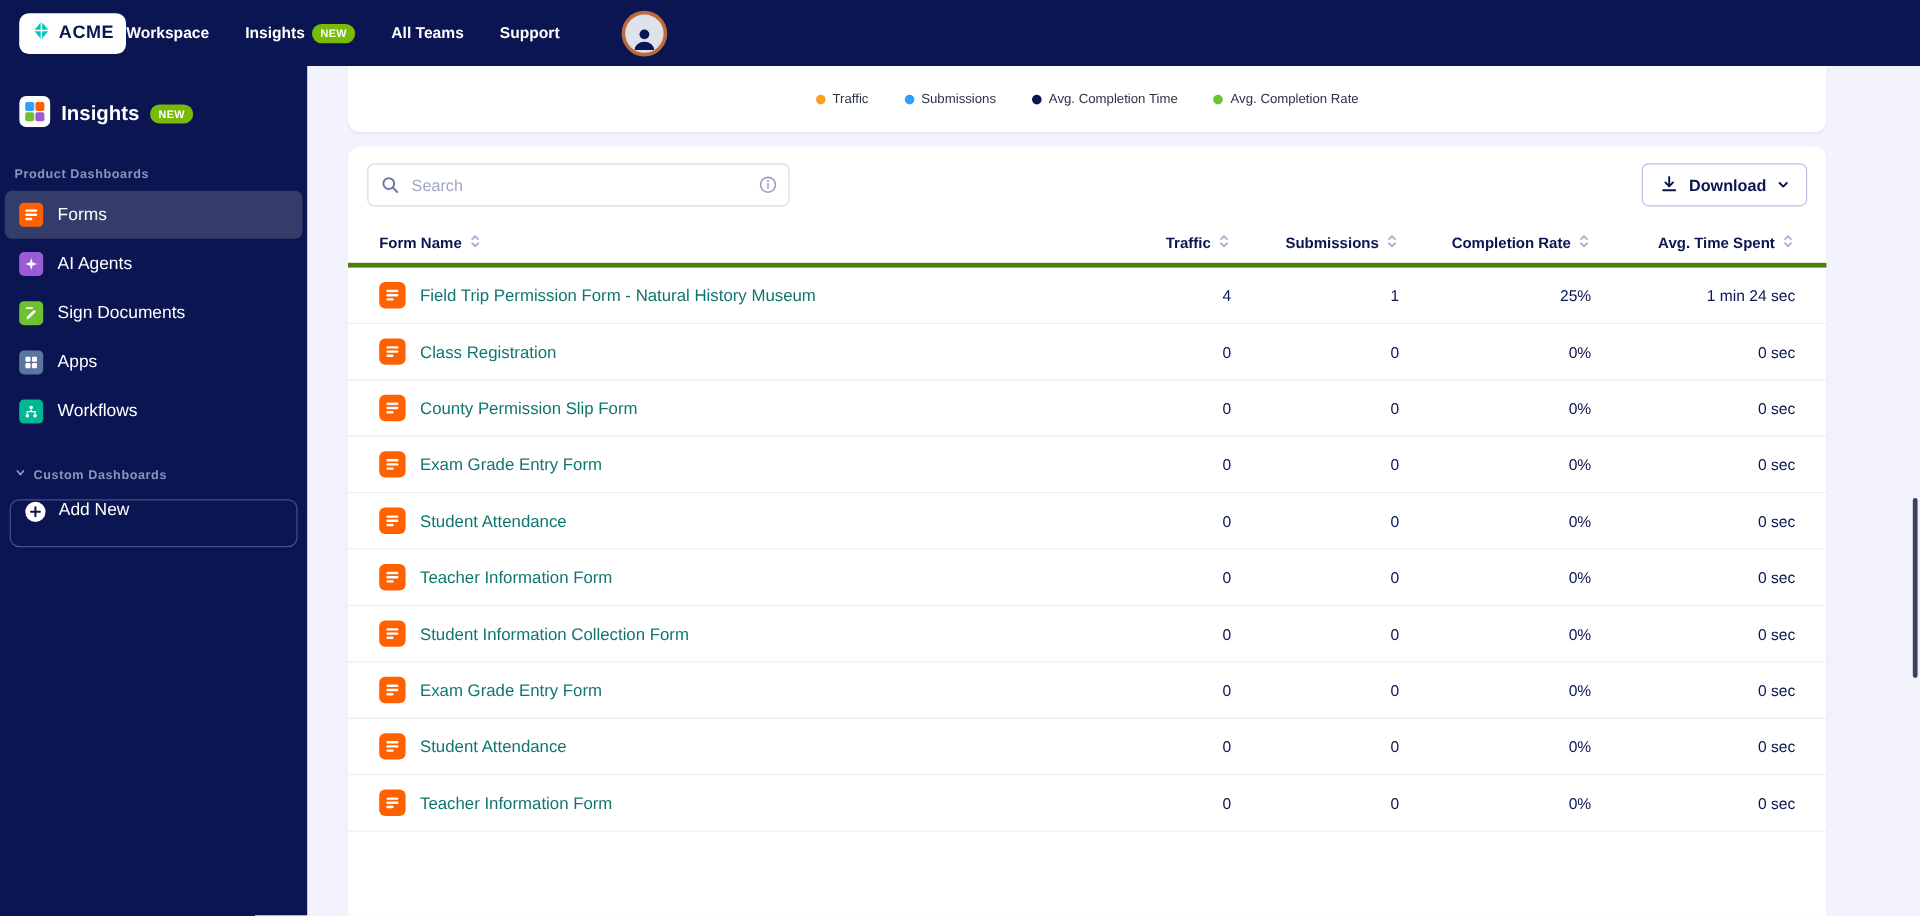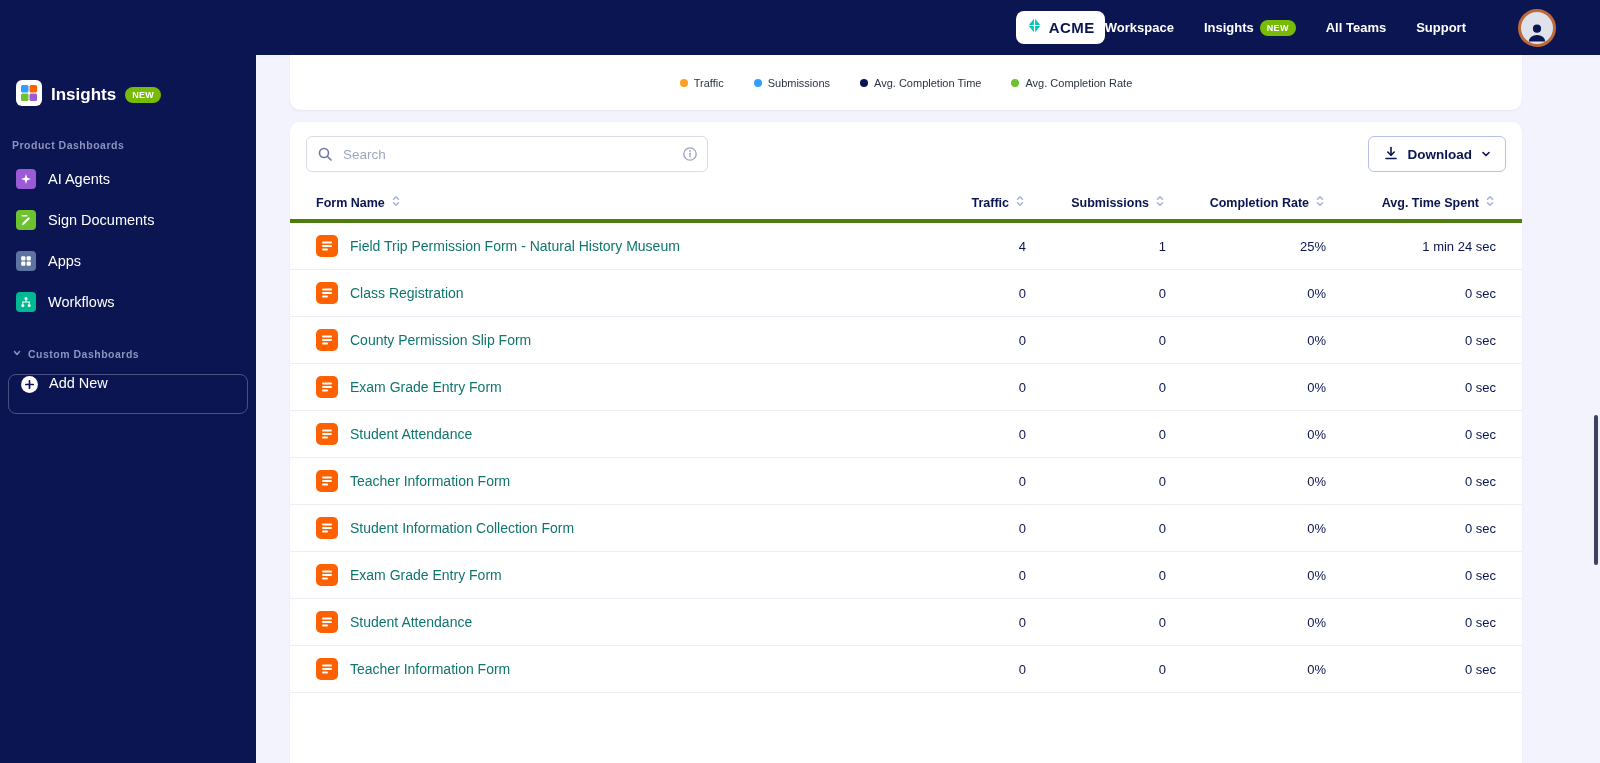--- a/index.html
+++ b/index.html
@@ -9,21 +9,21 @@
     font-family:"Liberation Sans","DejaVu Sans",sans-serif;
     background:#f3f3fe;
     color:#0a1551;
     position:relative;
   }
 
   
   .topbar {
     position:absolute; top:0; left:0; right:0; height:55px;
     background:#0a1551;
-    display:flex; align-items:center; justify-content:flex-end;
+    display:flex; align-items:center; justify-content:flex-start;
     padding:0 44px 0 16px;
     z-index:30;
   }
   .logo-box {
     background:#fff; border-radius:8px; padding:6px 10px;
     display:flex; align-items:center; gap:6px; cursor:pointer;
   }
   .logo-text { font-weight:800; font-size:15px; letter-spacing:.5px; color:#0a1551; }
   .top-nav { display:flex; align-items:center; gap:30px; }
   .top-nav-item { color:#fff; font-size:13px; font-weight:600; display:flex; align-items:center; gap:6px; cursor:pointer; white-space:nowrap; }
@@ -85,21 +85,21 @@
 
   .panel {
     margin-top:12px; background:#fff; border-radius:10px;
     box-shadow:0 1px 2px rgba(10,21,81,.06);
     min-height:650px;
   }
   .panel-head { padding:18px 24px; border-bottom:1px solid #e8e9f3; }
   .panel-title { font-size:15px; font-weight:700; color:#0a1551; }
 
   .controls { display:flex; align-items:center; justify-content:space-between; padding:14px 16px; }
-  .search-wrap { position:relative; width:402px; }
+  .search-wrap { position:relative; width:352px; }
   .search-input {
     width:100%; height:36px;
     border:1px solid #d8dbe8; border-radius:6px;
     padding:0 34px 0 36px; font-size:13.5px; color:#0a1551;
     font-family:inherit; outline:none; background:#fff;
   }
   .search-input::placeholder { color:#a0a6c3; }
   .search-icon { position:absolute; left:11px; top:10px; }
   .info-icon { position:absolute; right:10px; top:10px; cursor:pointer; }
 
@@ -181,20 +181,30 @@
         </svg>
     </span>
     <span class="sidebar-title">Insights</span>
     <span class="badge-new">NEW</span>
   </div>
 
   <div class="section-label">
     <span>Product Dashboards</span>
   </div>
 
+  <div class="nav-item active">
+    <span class="side-icon" style="background-color: rgb(255, 97, 0);">
+      <svg width="12" height="12" viewBox="0 0 12 12">
+          <rect x="1" y="1.5" width="10" height="2" rx="1" fill="#fff"></rect>
+          <rect x="1" y="5" width="10" height="2" rx="1" fill="#fff"></rect>
+          <rect x="1" y="8.5" width="6" height="2" rx="1" fill="#fff"></rect>
+        </svg>
+    </span>
+    <span>Forms</span>
+  </div>
   <div class="nav-item">
     <span class="side-icon" style="background-color: rgb(156, 91, 214);">
       <svg width="12" height="12" viewBox="0 0 12 12">
           <path d="M6 1 L7.2 4.8 L11 6 L7.2 7.2 L6 11 L4.8 7.2 L1 6 L4.8 4.8 Z" fill="#fff"></path>
         </svg>
     </span>
     <span>AI Agents</span>
   </div>
   <div class="nav-item">
     <span class="side-icon" style="background-color: rgb(111, 194, 47);">

